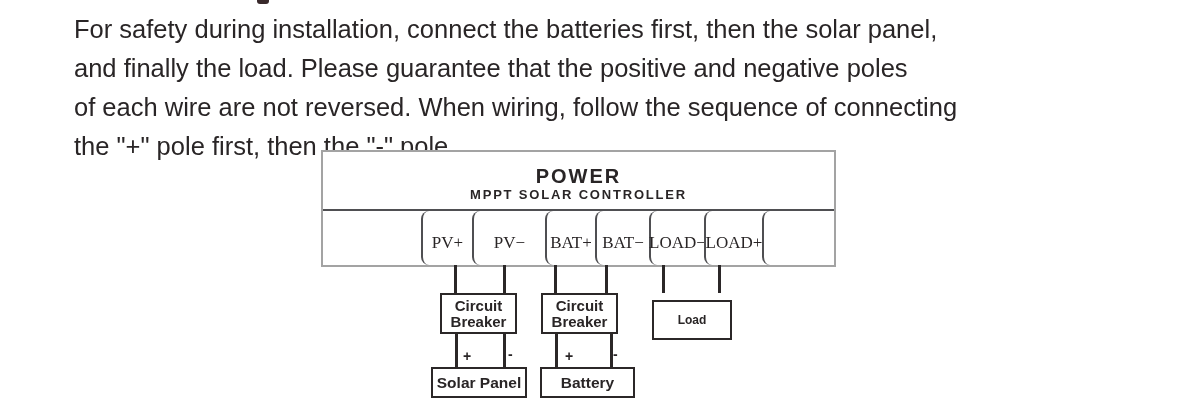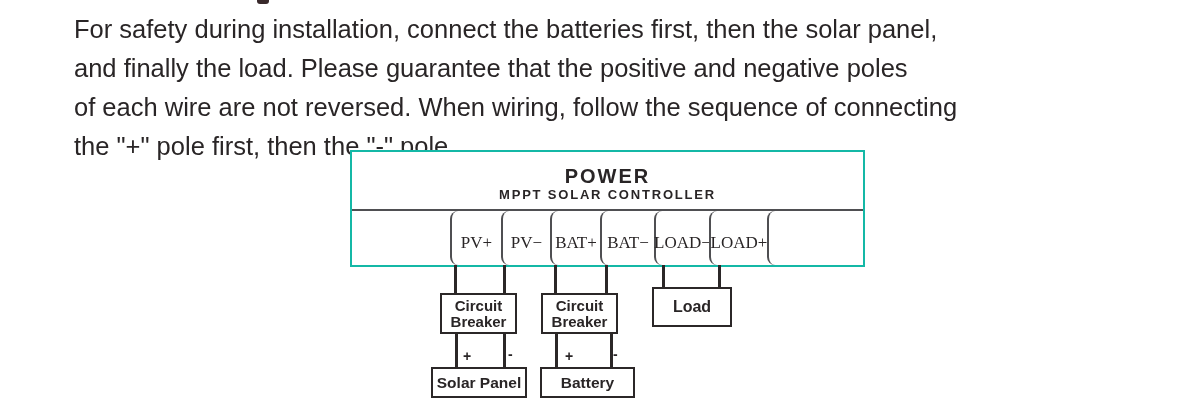--- a/index.html
+++ b/index.html
@@ -10,22 +10,22 @@
   }
   
   .para{position:absolute;left:74px;top:6px;}
   .para .line{
     font-size:25.5px;line-height:32px;white-space:nowrap;color:#292526;margin-top:7px;
   }
   
   .artifact{position:absolute;left:257px;top:0;width:12px;height:4px;background:#39292b;border-radius:0 0 3px 3px;}
   
   .ctrl-box{
-    position:absolute;left:350px;top:150px;width:515px;height:117px;
-    border:2px solid #14b8a6;box-sizing:border-box;background:#ffffff;
+    position:absolute;left:321px;top:150px;width:515px;height:117px;
+    border:2px solid #a3a3a3;box-sizing:border-box;background:#ffffff;
   }
   .ctrl-title{
     position:absolute;left:0;top:13px;width:100%;text-align:center;
     font-size:20px;font-weight:bold;letter-spacing:2px;color:#292526;
   }
   .ctrl-subtitle{
     position:absolute;left:0;top:35px;width:100%;text-align:center;
     font-size:13px;font-weight:bold;letter-spacing:1.8px;color:#292526;
   }
   .ctrl-divider{position:absolute;left:0;top:57px;width:511px;height:2px;background:#4f4f52;}
@@ -34,40 +34,40 @@
   }
   .tcell{
     box-sizing:border-box;display:flex;align-items:center;justify-content:center;
     padding-top:10px;
     font-family:"Liberation Serif","DejaVu Serif",serif;
     font-size:17px;color:#292526;white-space:nowrap;border-radius:8px;
   }
   .tcell.lbl,.tcell.spacer-r{border-left:2px solid #4f4f52;}
   .tcell.spacer-l{width:98px;}
   .tcell.w0{width:51px;}
-  .tcell.w1{width:49px;}
+  .tcell.w1{width:73px;}
   .tcell.w2{width:50px;}
   .tcell.w3{width:54px;}
   .tcell.w4{width:58px;}
   .tcell.w5{width:55px;}
   .tcell.spacer-r{flex:1;}
   
   .wire{position:absolute;width:3px;background:#2b2728;}
   .wt{top:265px;height:28px;}
   .wb{top:331px;height:38px;}
   
   .comp{
     position:absolute;box-sizing:border-box;border:2px solid #2b2728;background:#ffffff;
     display:flex;align-items:center;justify-content:center;text-align:center;
     font-weight:bold;color:#292526;
   }
   .cb{width:77px;height:41px;top:293px;font-size:15px;line-height:16px;padding:0 6px;}
   .cb1{left:440px;}
   .cb2{left:541px;}
-  .loadbox{left:652px;top:287px;width:80px;height:40px;font-size:16px;}
+  .loadbox{left:652px;top:300px;width:80px;height:40px;font-size:12px;}
   .srcbox{top:367px;height:31px;font-size:15.5px;white-space:nowrap;}
   .solar{left:431px;width:96px;}
   .battery{left:540px;width:95px;}
   
   .pol{position:absolute;font-size:14px;font-weight:bold;color:#292526;line-height:14px;}
 </style>
 </head>
 <body>
 
 <div class="stage">

